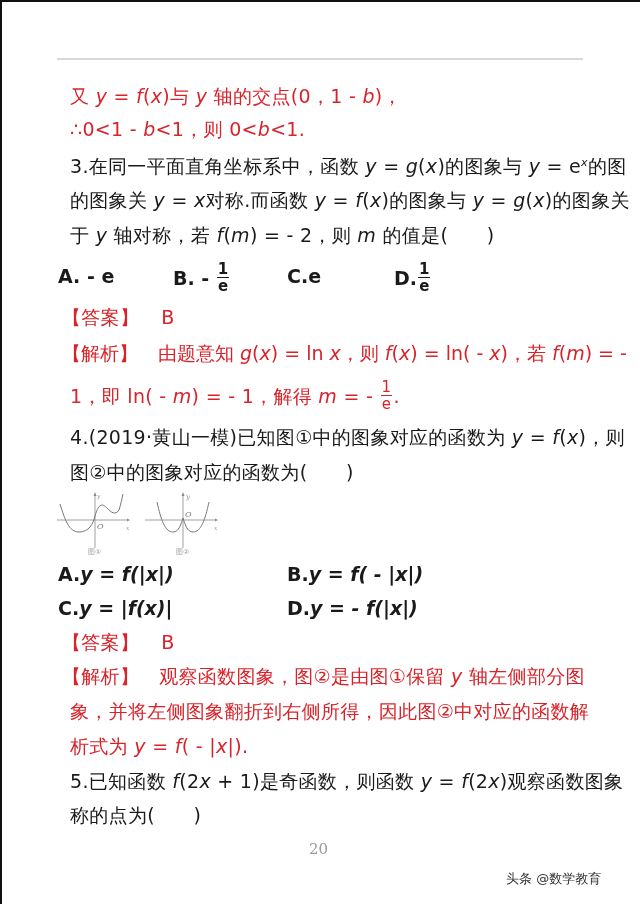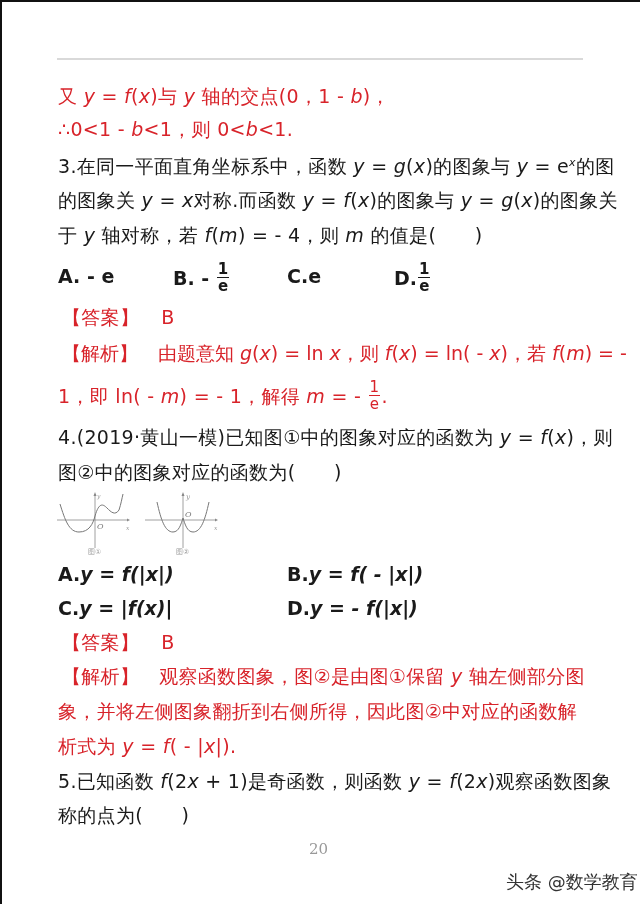--- a/index.html
+++ b/index.html
@@ -5,34 +5,34 @@
   html, body { margin: 0; padding: 0; }
   body {
     width: 640px; height: 904px; background: #ffffff; position: relative; overflow: hidden;
     font-family: "DejaVu Sans", "Liberation Sans", sans-serif;
     color: #222;
   }
   .frame-top { position: absolute; left: 0; top: 0; width: 640px; height: 2px; background: #111; }
   .frame-left { position: absolute; left: 0; top: 0; width: 2px; height: 904px; background: #111; }
   .rule { position: absolute; left: 57px; top: 58px; width: 526px; height: 2px; background: #d9d9d9; }
   .line {
-    position: absolute; left: 58px; white-space: nowrap; font-size: 19px; line-height: 26px;
+    position: absolute; left: 70px; white-space: nowrap; font-size: 19px; line-height: 26px;
     letter-spacing: 0.3px;
   }
   .red { color: #d8232a; }
   .black { color: #1a1a1a; }
   .i { font-style: italic; }
   .frac { display: inline-block; vertical-align: middle; text-align: center; font-size: 15px; line-height: 16px; margin: 0 1px; position: relative; top: -2px; }
   .frac .num { display: block; border-bottom: 1.5px solid currentColor; padding: 0 1px; }
   .frac .den { display: block; }
   sup { font-size: 11px; }
   .opt { position: absolute; font-size: 19px; line-height: 26px; white-space: nowrap; color: #1a1a1a; font-weight: bold; }
   .graph { position: absolute; }
   .page-num { position: absolute; left: 309px; top: 840px; font-size: 15px; color: #999; font-family: "DejaVu Serif", serif; }
-  .watermark { position: absolute; left: 506px; top: 870px; font-size: 18px; color: #333; white-space: nowrap; }
+  .watermark { position: absolute; left: 506px; top: 870px; font-size: 13px; color: #333; white-space: nowrap; }
 </style>
 </head>
 <body>
 
 <div class="frame-top"></div>
 <div class="frame-left"></div>
 <div class="rule"></div>
 
 <div class="line red" style="top:83px">
   <span>又 </span><span class="i">y</span><span> = </span><span class="i">f</span><span>(</span><span class="i">x</span><span>)与 </span><span class="i">y</span><span> 轴的交点(0，1 - </span><span class="i">b</span><span>)，</span>
@@ -41,21 +41,21 @@
   <span>∴0&lt;1 - </span><span class="i">b</span><span>&lt;1，则 0&lt;</span><span class="i">b</span><span>&lt;1.</span>
 </div>
 
 <div class="line black" style="top:150px">
   <span>3.在同一平面直角坐标系中，函数 </span><span class="i">y</span><span> = </span><span class="i">g</span><span>(</span><span class="i">x</span><span>)的图象与 </span><span class="i">y</span><span> = e</span><sup class="i">x</sup><span>的图</span>
 </div>
 <div class="line black" style="top:187px">
   <span>的图象关 </span><span class="i">y</span><span> = </span><span class="i">x</span><span>对称.而函数 </span><span class="i">y</span><span> = </span><span class="i">f</span><span>(</span><span class="i">x</span><span>)的图象与 </span><span class="i">y</span><span> = </span><span class="i">g</span><span>(</span><span class="i">x</span><span>)的图象关</span>
 </div>
 <div class="line black" style="top:222px">
-  <span>于 </span><span class="i">y</span><span> 轴对称，若 </span><span class="i">f</span><span>(</span><span class="i">m</span><span>) = - 4，则 </span><span class="i">m</span><span> 的值是(　　)</span>
+  <span>于 </span><span class="i">y</span><span> 轴对称，若 </span><span class="i">f</span><span>(</span><span class="i">m</span><span>) = - 2，则 </span><span class="i">m</span><span> 的值是(　　)</span>
 </div>
 
 <div class="opt" style="left:58px; top:263px">
   <span>A.</span><span> - e</span>
 </div>
 <div class="opt" style="left:173px; top:263px">
   <span>B.</span><span> - </span><span class="frac"><span class="num">1</span><span class="den">e</span></span>
 </div>
 <div class="opt" style="left:287px; top:263px">
   <span>C.</span><span>e</span>

